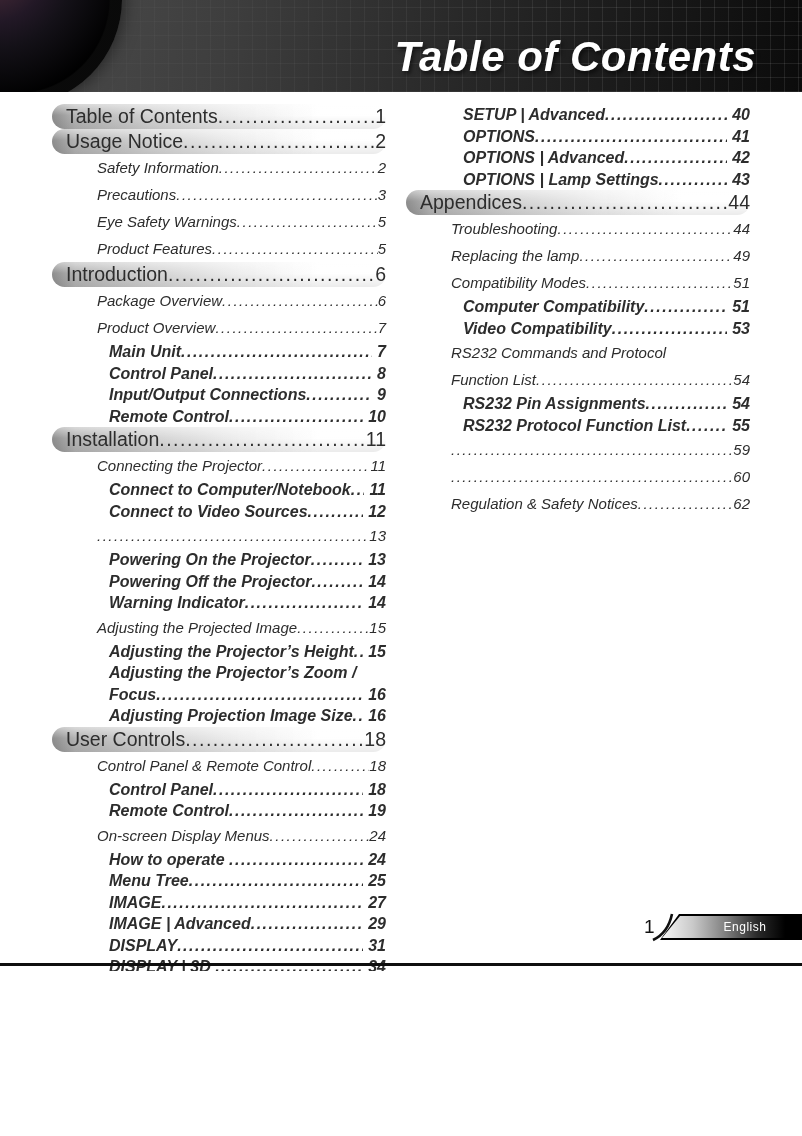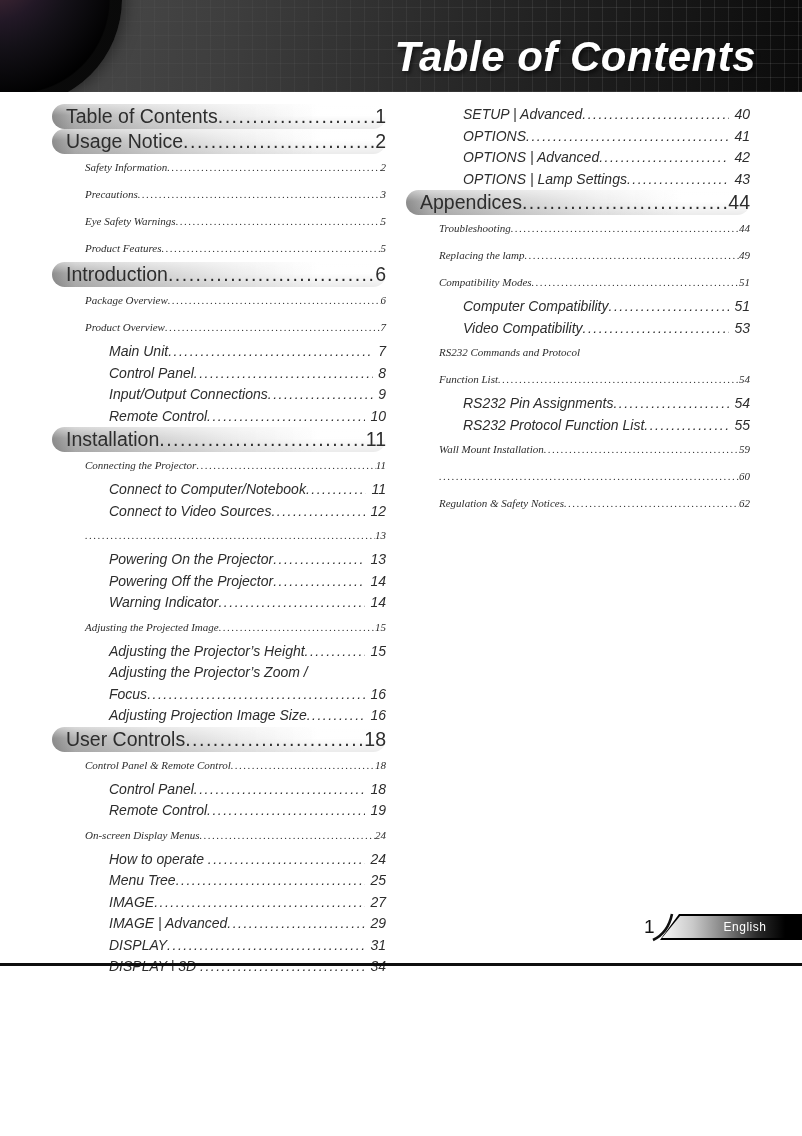--- a/index.html
+++ b/index.html
@@ -56,27 +56,27 @@
   .toc-page { flex:0 0 auto; }
 
   .level1 {
     height:25px; line-height:25px; font-size:19.5px;
     padding-left:14px; border-radius:13px;
     background:
       linear-gradient(180deg, rgba(255,255,255,0.5) 0%, rgba(255,255,255,0) 45%, rgba(0,0,0,0.08) 100%),
       linear-gradient(90deg, #8e8e8e 0%, #b4b4b4 7%, #d3d3d3 30%, #ededed 55%, rgba(255,255,255,0) 80%);
   }
   .level2 {
-    height:27px; line-height:27px; font-size:11px; font-style:italic;
-    margin-left:33px;
-    font-family:Liberation Serif, serif;
+    height:27px; line-height:27px; font-size:15px; font-style:italic;
+    margin-left:45px;
   }
   .level3 {
-    height:21.5px; line-height:21.5px; font-size:14px; font-style:italic;
+    height:21.5px; line-height:21.5px; font-size:16px; font-style:italic;
     margin-left:57px;
+    font-weight:bold;
   }
   .level3 .toc-page { margin-left:5px; }
 
   
   .footer-tab { position:absolute; right:0; bottom:31px; width:158px; height:26px; }
   .footer-page-num {
     position:absolute; left:0; bottom:2px; font-size:19px; color:#111; z-index:3;
   }
   .footer-curl { position:absolute; left:7px; bottom:-4px; z-index:2; }
   .footer-banner {
@@ -371,21 +371,20 @@
         <span class="toc-label">RS232 Pin Assignments</span>
         <span class="toc-dots"></span>
         <span class="toc-page">54</span>
       </div>
       <div class="toc-row level3">
         <span class="toc-label">RS232 Protocol Function List</span>
         <span class="toc-dots"></span>
         <span class="toc-page">55</span>
       </div>
       <div class="toc-row level2">
-        <span class="toc-label">Wall Mount Installation</span>
         <span class="toc-dots"></span>
         <span class="toc-page">59</span>
       </div>
       <div class="toc-row level2">
         <span class="toc-dots"></span>
         <span class="toc-page">60</span>
       </div>
       <div class="toc-row level2">
         <span class="toc-label">Regulation &amp; Safety Notices</span>
         <span class="toc-dots"></span>

